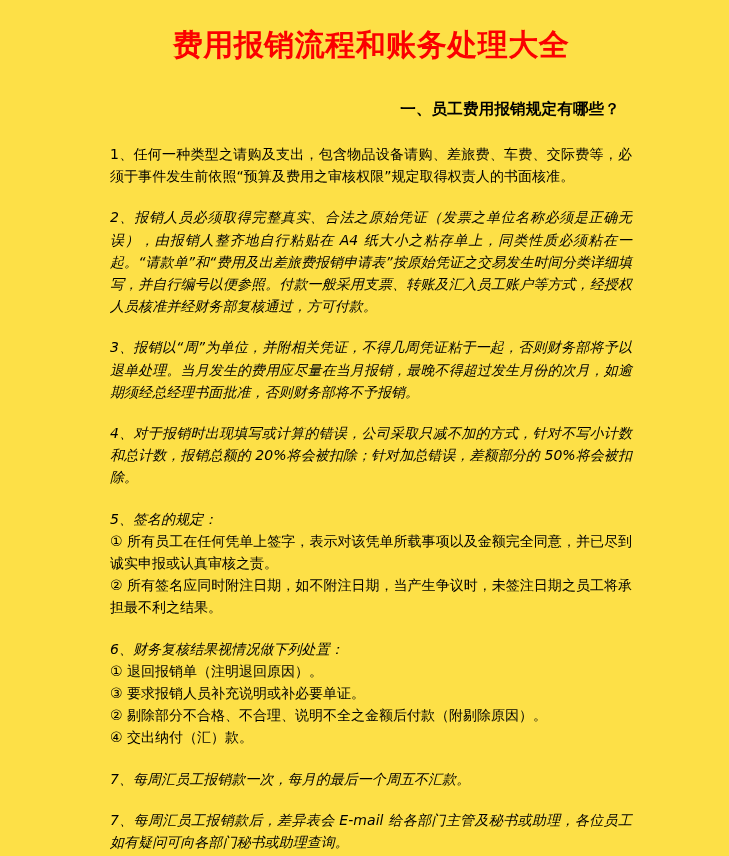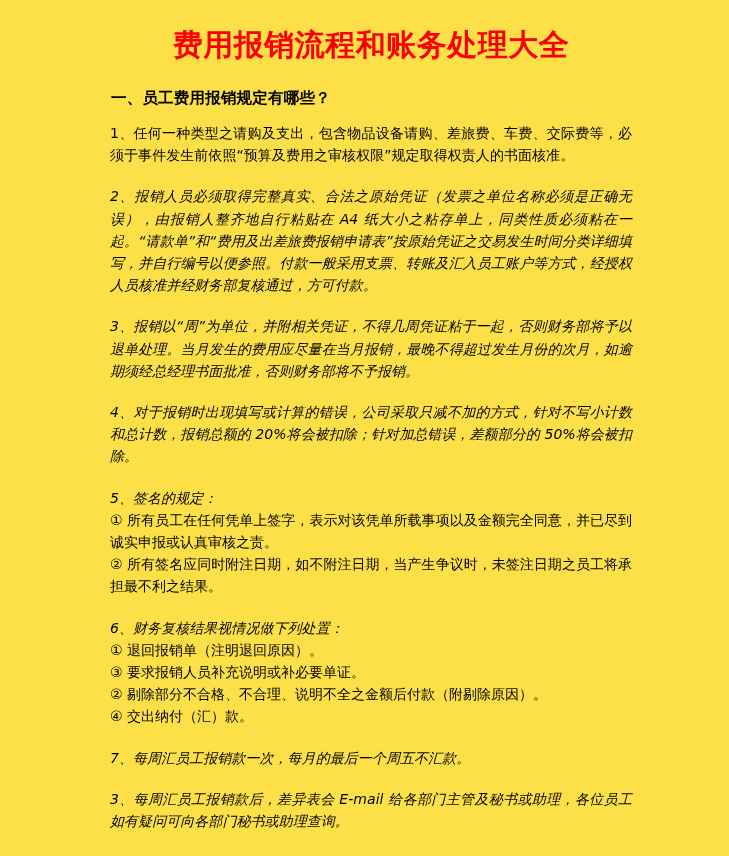--- a/index.html
+++ b/index.html
@@ -37,44 +37,45 @@
     text-align: center;
     letter-spacing: 0.5px;
     margin: 0;
     padding-top: 26px;
     white-space: nowrap;
   }
   .section-heading {
     font-size: 15.5px;
     font-weight: bold;
     line-height: 22px;
-    margin: 1px;
+    margin: 12px;
     letter-spacing: 0.2px;
     color: #000000;
+    text-align: right;
   }
   .sec1-heading { padding-top: 22px; }
   .para {
     font-size: 14px;
     line-height: 22.2px;
     margin: 0;
     text-align: justify;
     text-justify: inter-ideograph;
     letter-spacing: 0.05px;
     color: #000000;
   }
   .para.gap { margin-top: 19px; font-style: italic; }
   .sublist {
     font-size: 14px;
     line-height: 22.2px;
     margin: 0;
     text-align: justify;
     text-justify: inter-ideograph;
     color: #000000;
   }
-  .body-start { margin-top: 13px; }
+  .body-start { margin-top: 23px; }
 </style>
 </head>
 <body>
 
 <div class="page">
   <div class="content">
 
     <h1 class="doc-title">费用报销流程和账务处理大全</h1>
 
     <h2 class="section-heading sec1-heading">一、员工费用报销规定有哪些？</h2>
@@ -98,16 +99,16 @@
     <p class="sublist">① 退回报销单（注明退回原因）。</p>
 
     <p class="sublist">③ 要求报销人员补充说明或补必要单证。</p>
 
     <p class="sublist">② 剔除部分不合格、不合理、说明不全之金额后付款（附剔除原因）。</p>
 
     <p class="sublist">④ 交出纳付（汇）款。</p>
 
     <p class="para gap">7、每周汇员工报销款一次，每月的最后一个周五不汇款。</p>
 
-    <p class="para gap">3、每周汇员工报销款后，差异表会 E-mail 给各部门主管及秘书或助理，各位员工如有疑问可向各部门秘书或助理查询。</p>
+    <p class="para gap">7、每周汇员工报销款后，差异表会 E-mail 给各部门主管及秘书或助理，各位员工如有疑问可向各部门秘书或助理查询。</p>
 
   </div>
 </div>
 
 </body></html>

